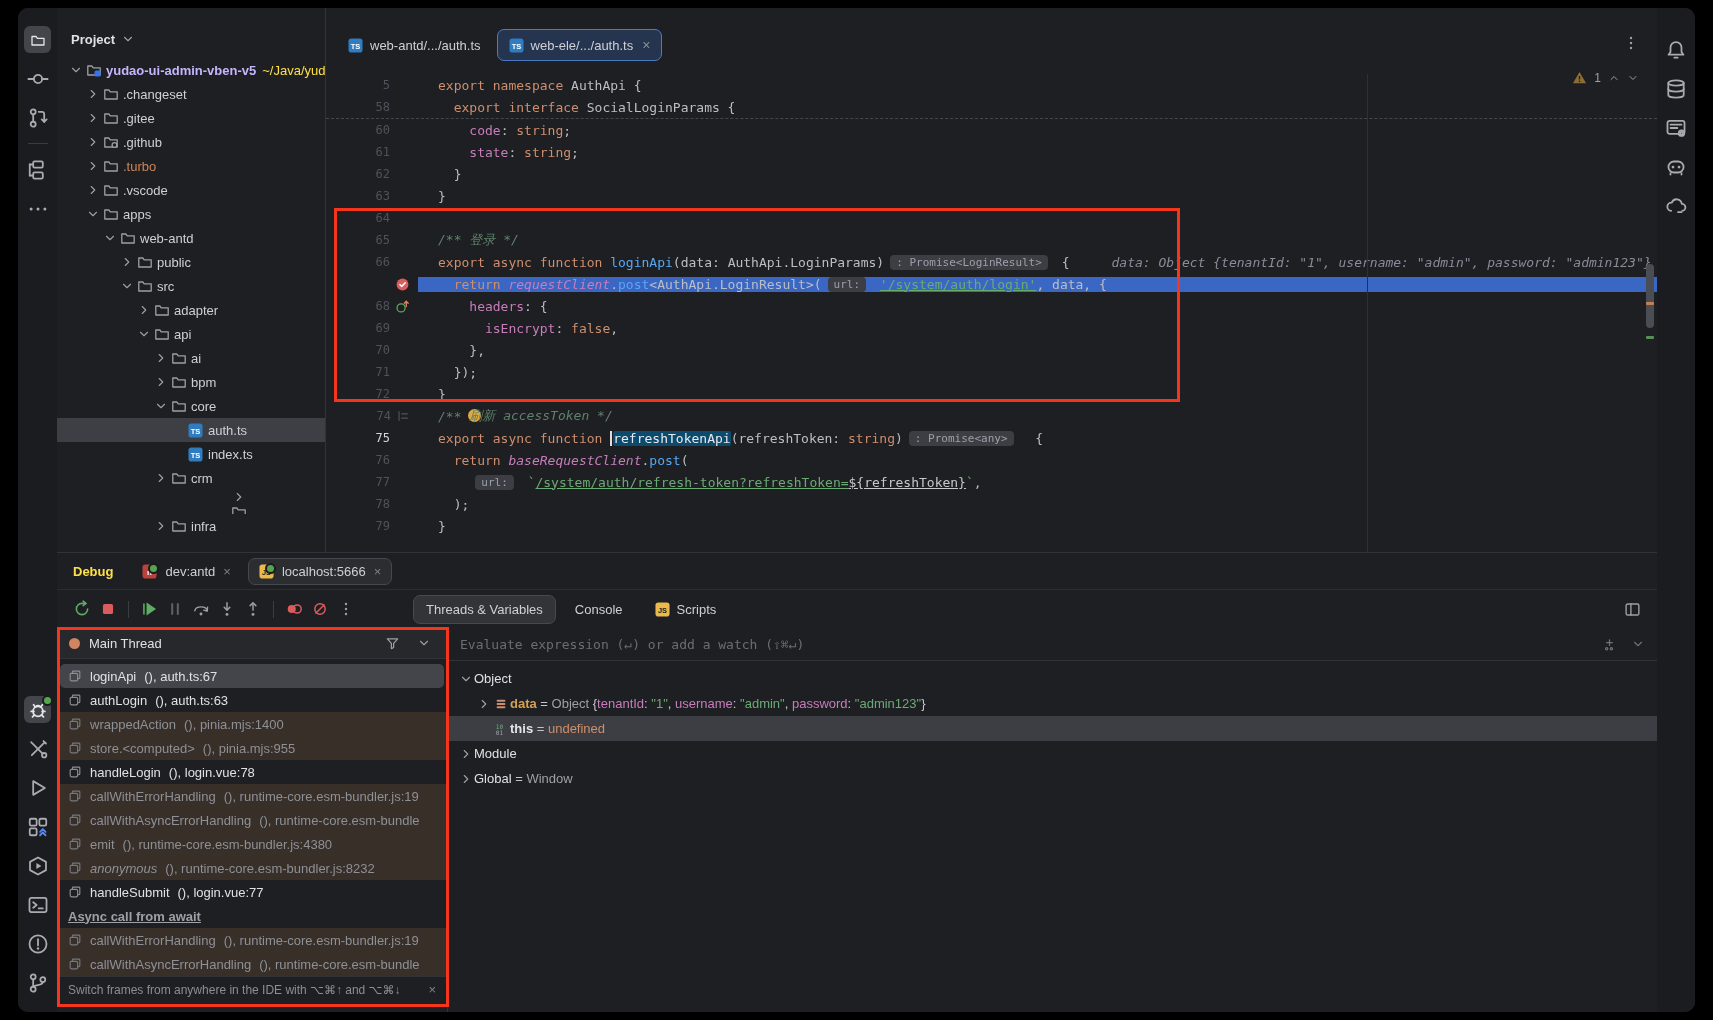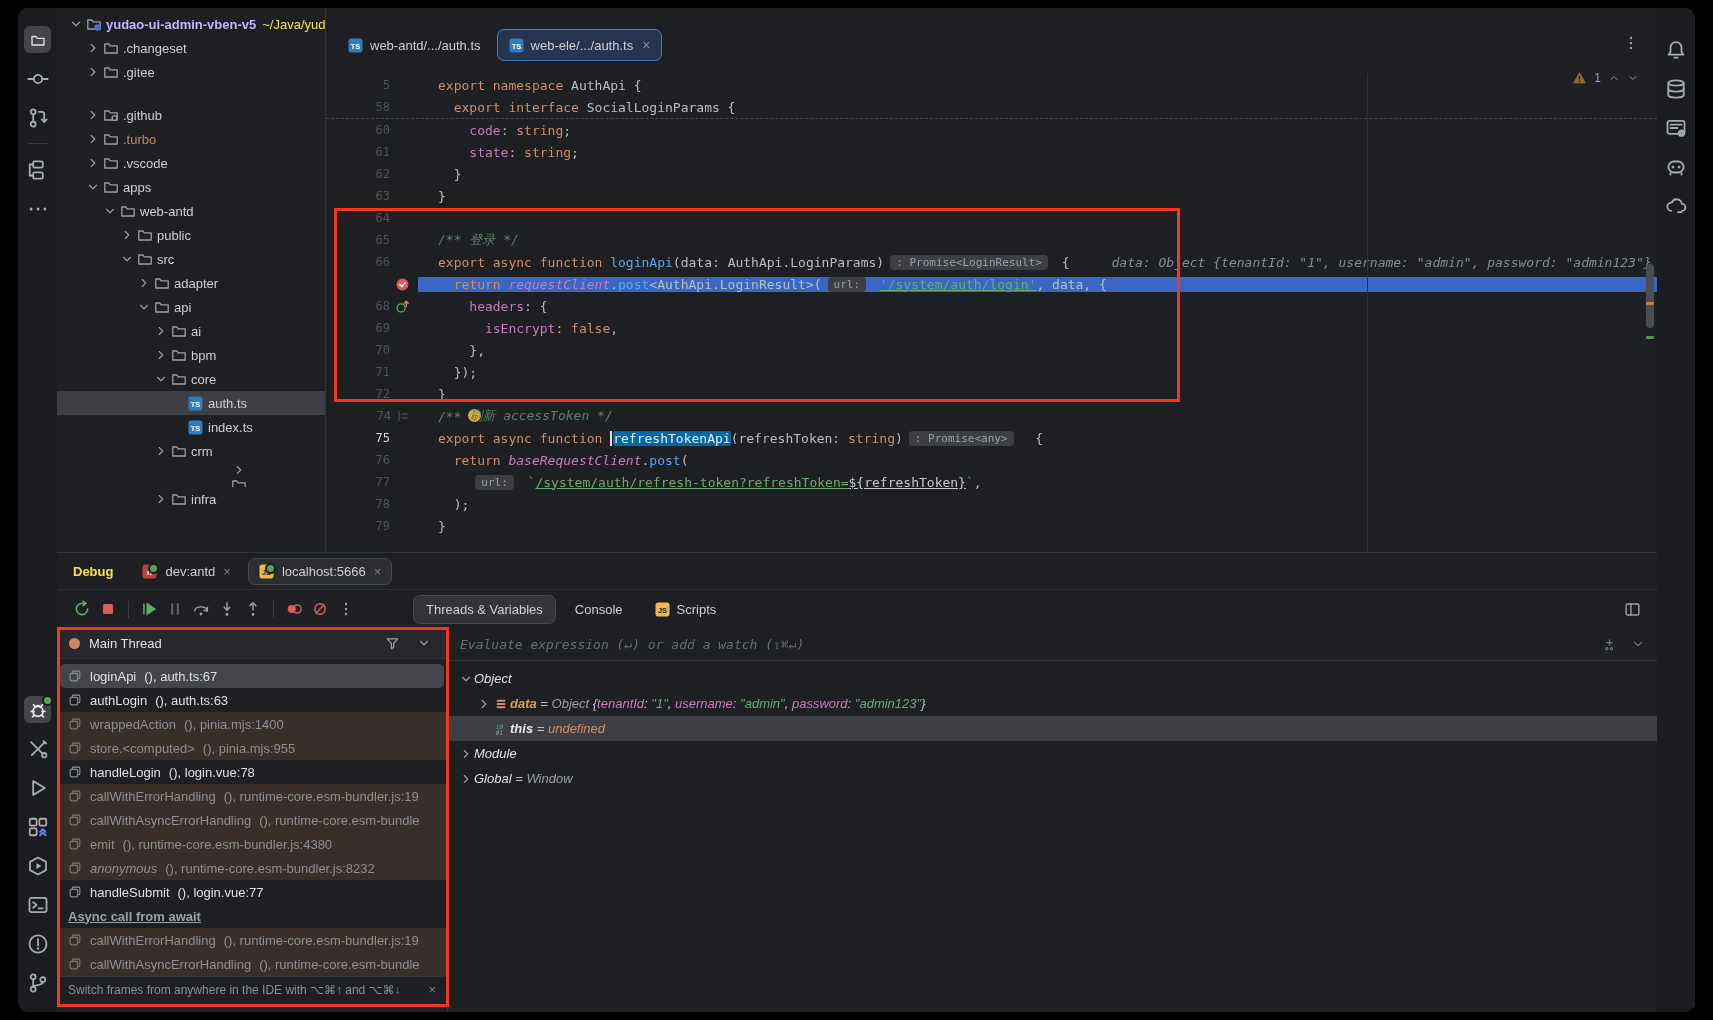--- a/index.html
+++ b/index.html
@@ -52,21 +52,21 @@
   .tk-kw{color:#cf8e6d;}
   .tk-fn{color:#56a8f5;}
   .tk-prop{color:#c77dbb;}
   .tk-str{color:#6aab73;}
   .tk-stru{color:#6aab73;text-decoration:underline;}
   .tk-plu{color:#c6c8ce;text-decoration:underline;}
   .tk-cmt{color:#5f826b;font-style:italic;}
   .tk-pl{color:#bcbec4;}
   .tk-gv{color:#c77dbb;font-style:italic;}
   .tk-hint{color:#878c98;font-style:italic;margin-left:42px;}
-  .tk-selid{background:#0369a1;color:#e8eaed;border-radius:2px;}
+  .tk-selid{background:#0c4a6e;color:#e8eaed;border-radius:2px;}
   .tk-inlay{background:#3c3e43;color:#9ba0aa;border-radius:4px;font-size:11px;padding:1px 6px;margin:0 6px;}
   .caret{display:inline-block;width:2px;height:15px;background:#dcdee3;margin-right:1px;}
   .bulbchar{position:relative;display:inline-block;}
   .bulbdot{position:absolute;left:-1px;top:2px;width:13px;height:13px;border-radius:50%;background:#dfa93f;}
   .bulbchar .ch{position:relative;}
   #wrap-guide{position:absolute;left:1041px;top:0;bottom:0;width:1px;background:#2e3034;}
   #insp-widget{position:absolute;top:62px;right:18px;display:flex;align-items:center;gap:7px;
                color:#9da0a6;font-size:12px;z-index:5;}
   #ed-scrollbar{position:absolute;right:3px;top:190px;width:8px;height:64px;border-radius:4px;background:#4a4d53;z-index:4;}
   .sb-mark{position:absolute;right:3px;width:8px;height:3px;border-radius:1px;z-index:4;}
@@ -98,21 +98,21 @@
          white-space:nowrap;overflow:hidden;cursor:pointer;}
   .frame.lib{background:#382f29;color:#8d9097;}
   .frame.selected{background:#43454a;border-radius:5px;margin:0 3px;padding:0 8px;}
   .frame .f-ico{flex:none;color:#8a8e95;display:flex;}
   .frame.lib .f-ico{color:#75787e;}
   .frame .it{font-style:italic;}
   .frame.sep-row{color:#9da0a6;font-weight:bold;text-decoration:underline;}
   #frames-footer{height:25px;flex:none;border-top:1px solid #313338;color:#8a8e95;font-size:12px;
                  display:flex;align-items:center;padding:0 11px;gap:8px;}
   #frames-footer .close{margin-left:auto;color:#7d8188;font-size:13px;cursor:pointer;}
-  #vars-panel{flex:1;display:flex;flex-direction:column;min-width:0;font-style:italic;}
+  #vars-panel{flex:1;display:flex;flex-direction:column;min-width:0;}
   #eval-bar{height:32px;flex:none;border-bottom:1px solid #313338;display:flex;align-items:center;
             padding:0 12px;font-family:"DejaVu Sans Mono",monospace;font-size:13px;color:#696e76;cursor:text;}
   #eval-icons{margin-left:auto;display:flex;align-items:center;gap:14px;color:#6f7378;}
   #vars-list{flex:1;padding-top:5px;font-size:13px;overflow:hidden;}
   .var-row{height:25px;display:flex;align-items:center;color:#dfe1e5;padding:0 10px;cursor:pointer;white-space:pre;}
   .var-row.selected{background:#3c3e43;}
   .var-row .chev{width:16px;display:flex;align-items:center;justify-content:center;color:#9da0a6;flex:none;}
   .var-row .vic{width:18px;display:flex;align-items:center;justify-content:center;flex:none;}
   .var-row.child{padding-left:28px;}
   .vn-scope{color:#dfe1e5;}
@@ -253,20 +253,28 @@
               <path d="M11.5 7.3c0 3-7 2-7 3.4"></path>
             </svg>
           </span>
         </div>
       </div>
   </div>
 
   <div id="main">
     <div id="top-section">
       <div id="project-panel">
+        <div id="project-header">
+          <span class="lbl">Project</span>
+          <span id="project-header-chev" style="color:#9da0a6;display:flex;">
+              <svg width="14" height="14" viewBox="0 0 16 16" fill="none" stroke="currentColor" stroke-width="1.3" stroke-linecap="round" stroke-linejoin="round">
+                <polyline points="4,6 8,10 12,6"></polyline>
+              </svg>
+            </span>
+        </div>
         <div id="project-tree">
             <div class="tree-row" style="padding-left: 10px;">
               <span class="chev">
                 <svg width="14" height="14" viewBox="0 0 16 16" fill="none" stroke="currentColor" stroke-width="1.3" stroke-linecap="round" stroke-linejoin="round">
                   <polyline points="4,6 8,10 12,6"></polyline>
                 </svg>
               </span>
               <span class="ticon">
                 <svg width="16" height="16" viewBox="0 0 16 16" fill="none" stroke="currentColor" stroke-width="1.3" stroke-linecap="round" stroke-linejoin="round">
                   <path d="M1.8 4h4l1.4 1.8h7V13H1.8z"></path>
@@ -295,21 +303,21 @@
                   <polyline points="6,4 10,8 6,12"></polyline>
                 </svg>
               </span>
               <span class="ticon">
                 <svg width="16" height="16" viewBox="0 0 16 16" fill="none" stroke="currentColor" stroke-width="1.3" stroke-linecap="round" stroke-linejoin="round">
                   <path d="M1.8 4h4l1.4 1.8h7V13H1.8z"></path>
                 </svg>
               </span>
               <span class="tlabel">.gitee</span>
             </div>
-            <div class="tree-row" style="padding-left: 27px; margin-top: 19px;">
+            <div class="tree-row" style="padding-left: 27px;">
               <span class="chev">
                 <svg width="14" height="14" viewBox="0 0 16 16" fill="none" stroke="currentColor" stroke-width="1.3" stroke-linecap="round" stroke-linejoin="round">
                   <polyline points="6,4 10,8 6,12"></polyline>
                 </svg>
               </span>
               <span class="ticon">
                 <svg width="16" height="16" viewBox="0 0 16 16" fill="none" stroke="currentColor" stroke-width="1.3" stroke-linecap="round" stroke-linejoin="round">
                   <path d="M1.8 4h4l1.4 1.8h7V13H1.8z"></path>
                   <circle cx="11.5" cy="11" r="2.4" fill="#1e1f22"></circle>
                 </svg>

